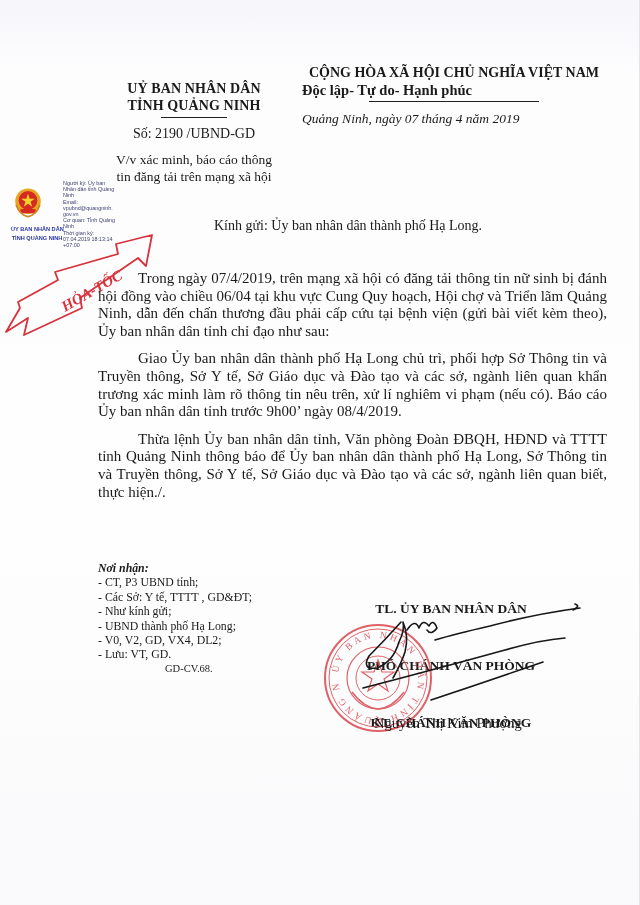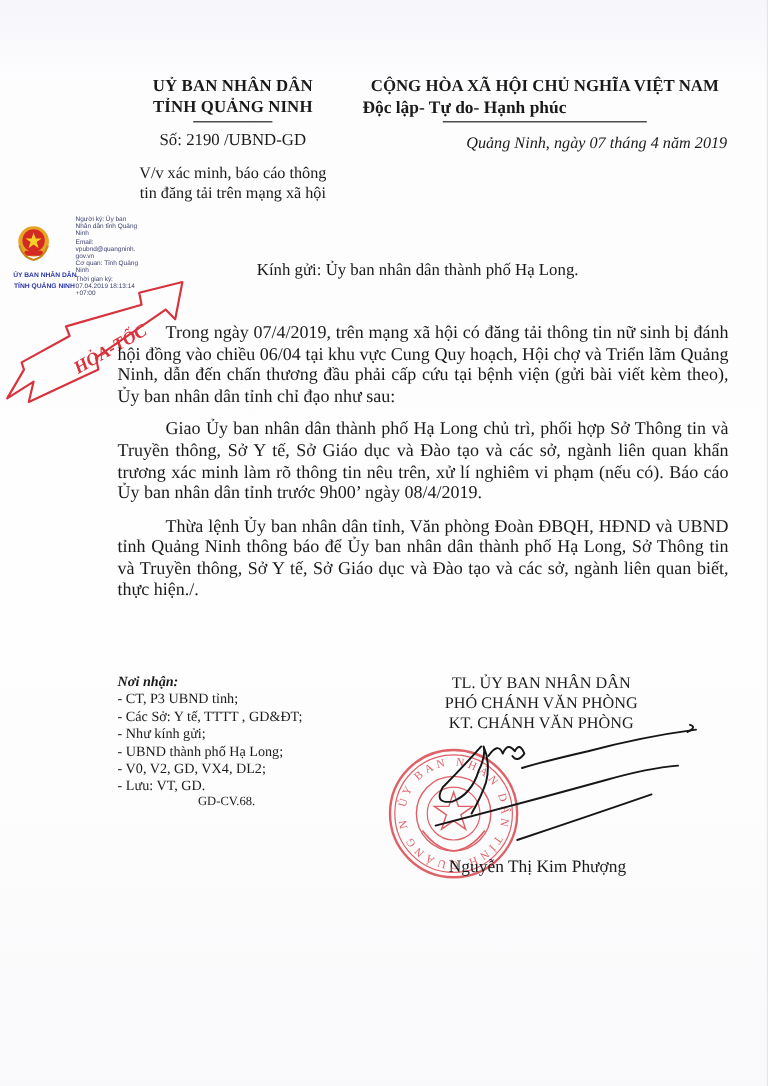--- a/index.html
+++ b/index.html
@@ -11,32 +11,32 @@
       position: relative;
     }
     .page {
       position: absolute; left: 0; top: 0; width: 640px; height: 905px;
       background: linear-gradient(180deg, #f6f6fb 0%, #fdfdfe 8%, #fefefe 60%, #f9f9fb 100%);
       border-right: 1px solid #e4e4ea;
     }
     .abs { position: absolute; }
 
     
-    .org-block { left: 96px; top: 64px; width: 196px; }
+    .org-block { left: 96px; top: 80px; width: 196px; }
     .org-line { font-size: 14px; font-weight: bold; line-height: 17px; text-align: center; letter-spacing: 0.1px; }
     .org-rule { width: 66px; height: 1px; background: #222; margin: 3px auto 0; }
     .doc-no { font-size: 14px; line-height: 17px; text-align: center; margin-top: 7px; }
     .subject { font-size: 13.5px; line-height: 17px; text-align: center; margin-top: 9px; }
 
     
     .nation-block { left: 302px; top: 64px; width: 304px; }
     .nation-line { font-size: 14px; font-weight: bold; line-height: 17px; text-align: center; white-space: nowrap; }
     .motto { font-size: 14.5px; font-weight: bold; line-height: 18px; }
     .motto-rule { width: 170px; height: 1px; background: #222; margin: 2px auto 0; }
-    .date-line { font-size: 13.5px; font-style: italic; line-height: 17px; text-align: right; margin-top: 8px; }
+    .date-line { font-size: 13.5px; font-style: italic; line-height: 17px; text-align: left; margin-top: 8px; }
 
     
     .esig { left: 5px; top: 178px; width: 170px; height: 70px; }
     .emblem-wrap { position: absolute; left: 6px; top: 8px; width: 52px; }
     .emblem { width: 34px; height: 34px; margin: 0 auto; }
     .emblem-cap { font-family: "Liberation Sans", "DejaVu Sans", sans-serif; font-size: 5.6px; line-height: 6.5px; color: #2a35a8; font-weight: bold; text-align: center; white-space: nowrap; margin-top: 2px; }
     .esig-text { position: absolute; left: 58px; top: 2px; width: 60px; font-family: "Liberation Sans", "DejaVu Sans", sans-serif; font-size: 5.4px; line-height: 6.2px; color: #3a3f6e; }
 
     
     .hoatoc { left: 0px; top: 232px; width: 170px; height: 110px; }
@@ -48,21 +48,21 @@
     .body-text { left: 98px; top: 270px; width: 509px; font-size: 15px; line-height: 17.6px; text-align: justify; }
     .para { text-indent: 40px; margin-bottom: 10px; }
 
     
     .recv { left: 98px; top: 561px; width: 200px; font-size: 11.8px; line-height: 14.4px; }
     .recv-title { font-weight: bold; font-style: italic; }
     .recv-code { padding-left: 67px; font-size: 10.5px; }
 
     
     .sig-block { left: 318px; top: 561px; width: 266px; }
-    .sig-line { font-size: 13.5px; font-weight: normal; line-height: 16.8px; text-align: center; white-space: nowrap; }
+    .sig-line { font-size: 13.5px; font-weight: bold; line-height: 16.8px; text-align: center; white-space: nowrap; margin-top: 40px; }
     .seal { left: 322px; top: 622px; width: 112px; height: 112px; }
     .scribble { left: 335px; top: 600px; width: 250px; height: 110px; }
     .signer { left: 374px; top: 714px; font-size: 14.5px; font-weight: normal; line-height: 18px; white-space: nowrap; }
   </style>
 </head>
 <body>
 
 <div class="page">
 
   <div class="abs org-block">
@@ -115,21 +115,21 @@
       <path d="M18,70 L58,48 L55,40 L118,22 L116,12 L152,3 L146,34 L138,26 L80,66 L82,76 L24,103 L28,86 L6,100 L20,76 Z"></path>
     </g>
     <text x="58" y="70" font-family="Liberation Serif, serif" font-weight="bold" font-style="italic" font-size="15" fill="#d8323c" transform="rotate(-30 80 62)">HỎA-TỐC</text>
   </svg>
 
   <div class="abs kinh-gui">Kính gửi: Ủy ban nhân dân thành phố Hạ Long.</div>
 
   <div class="abs body-text">
     <p class="para">Trong ngày 07/4/2019, trên mạng xã hội có đăng tải thông tin nữ sinh bị đánh hội đồng vào chiều 06/04 tại khu vực Cung Quy hoạch, Hội chợ và Triển lãm Quảng Ninh, dẫn đến chấn thương đầu phải cấp cứu tại bệnh viện (gửi bài viết kèm theo), Ủy ban nhân dân tỉnh chỉ đạo như sau:</p>
     <p class="para">Giao Ủy ban nhân dân thành phố Hạ Long chủ trì, phối hợp Sở Thông tin và Truyền thông, Sở Y tế, Sở Giáo dục và Đào tạo và các sở, ngành liên quan khẩn trương xác minh làm rõ thông tin nêu trên, xử lí nghiêm vi phạm (nếu có). Báo cáo Ủy ban nhân dân tỉnh trước 9h00’ ngày 08/4/2019.</p>
-    <p class="para">Thừa lệnh Ủy ban nhân dân tỉnh, Văn phòng Đoàn ĐBQH, HĐND và UBND tỉnh Quảng Ninh thông báo để Ủy ban nhân dân thành phố Hạ Long, Sở Thông tin và Truyền thông, Sở Y tế, Sở Giáo dục và Đào tạo và các sở, ngành liên quan biết, thực hiện./.</p>
+    <p class="para">Thừa lệnh Ủy ban nhân dân tỉnh, Văn phòng Đoàn ĐBQH, HĐND và TTTT tỉnh Quảng Ninh thông báo để Ủy ban nhân dân thành phố Hạ Long, Sở Thông tin và Truyền thông, Sở Y tế, Sở Giáo dục và Đào tạo và các sở, ngành liên quan biết, thực hiện./.</p>
   </div>
 
   <div class="abs recv">
     <div class="recv-title">Nơi nhận:</div>
     <div>- CT, P3 UBND tỉnh;</div>
     <div>- Các Sở: Y tế, TTTT , GD&amp;ĐT;</div>
     <div>- Như kính gửi;</div>
     <div>- UBND thành phố Hạ Long;</div>
     <div>- V0, V2, GD, VX4, DL2;</div>
     <div>- Lưu: VT, GD.</div>

